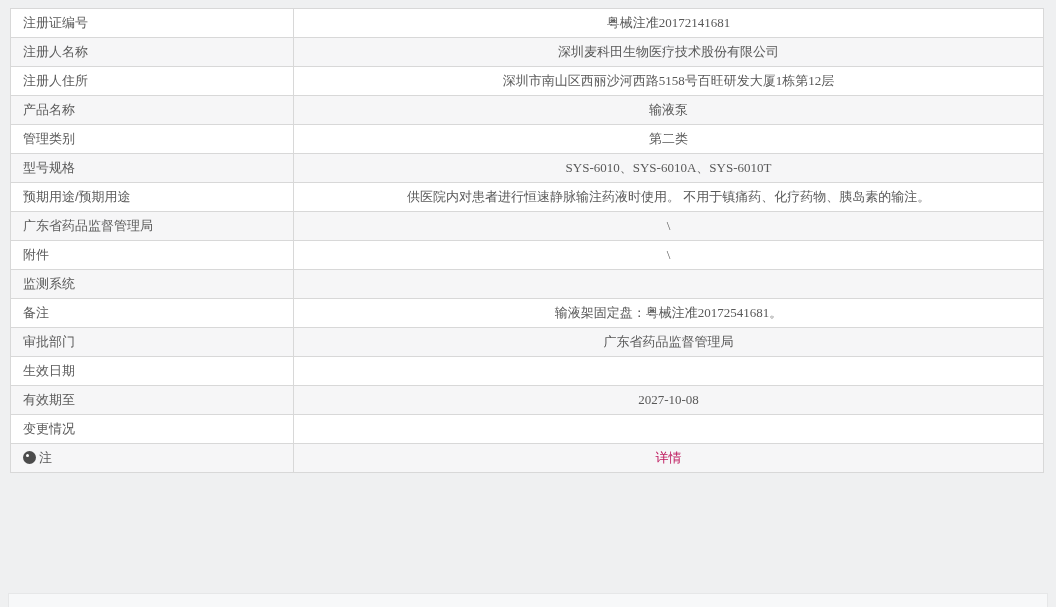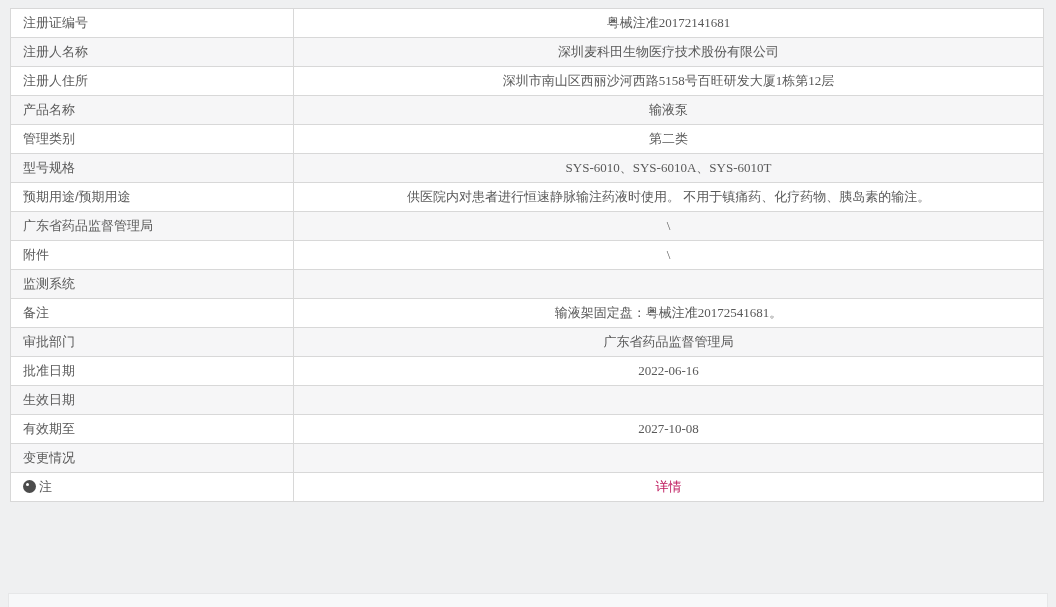--- a/index.html
+++ b/index.html
@@ -125,24 +125,20 @@
       </tr>
       <tr>
         <td class="label-cell">备注</td>
         <td class="value-cell">输液架固定盘：粤械注准20172541681。</td>
       </tr>
       <tr>
         <td class="label-cell">审批部门</td>
         <td class="value-cell">广东省药品监督管理局</td>
       </tr>
       <tr>
-        <td class="label-cell">批准日期</td>
-        <td class="value-cell">2022-06-16</td>
-      </tr>
-      <tr>
         <td class="label-cell">生效日期</td>
         <td class="value-cell"></td>
       </tr>
       <tr>
         <td class="label-cell">有效期至</td>
         <td class="value-cell">2027-10-08</td>
       </tr>
       <tr>
         <td class="label-cell">变更情况</td>
         <td class="value-cell"></td>

